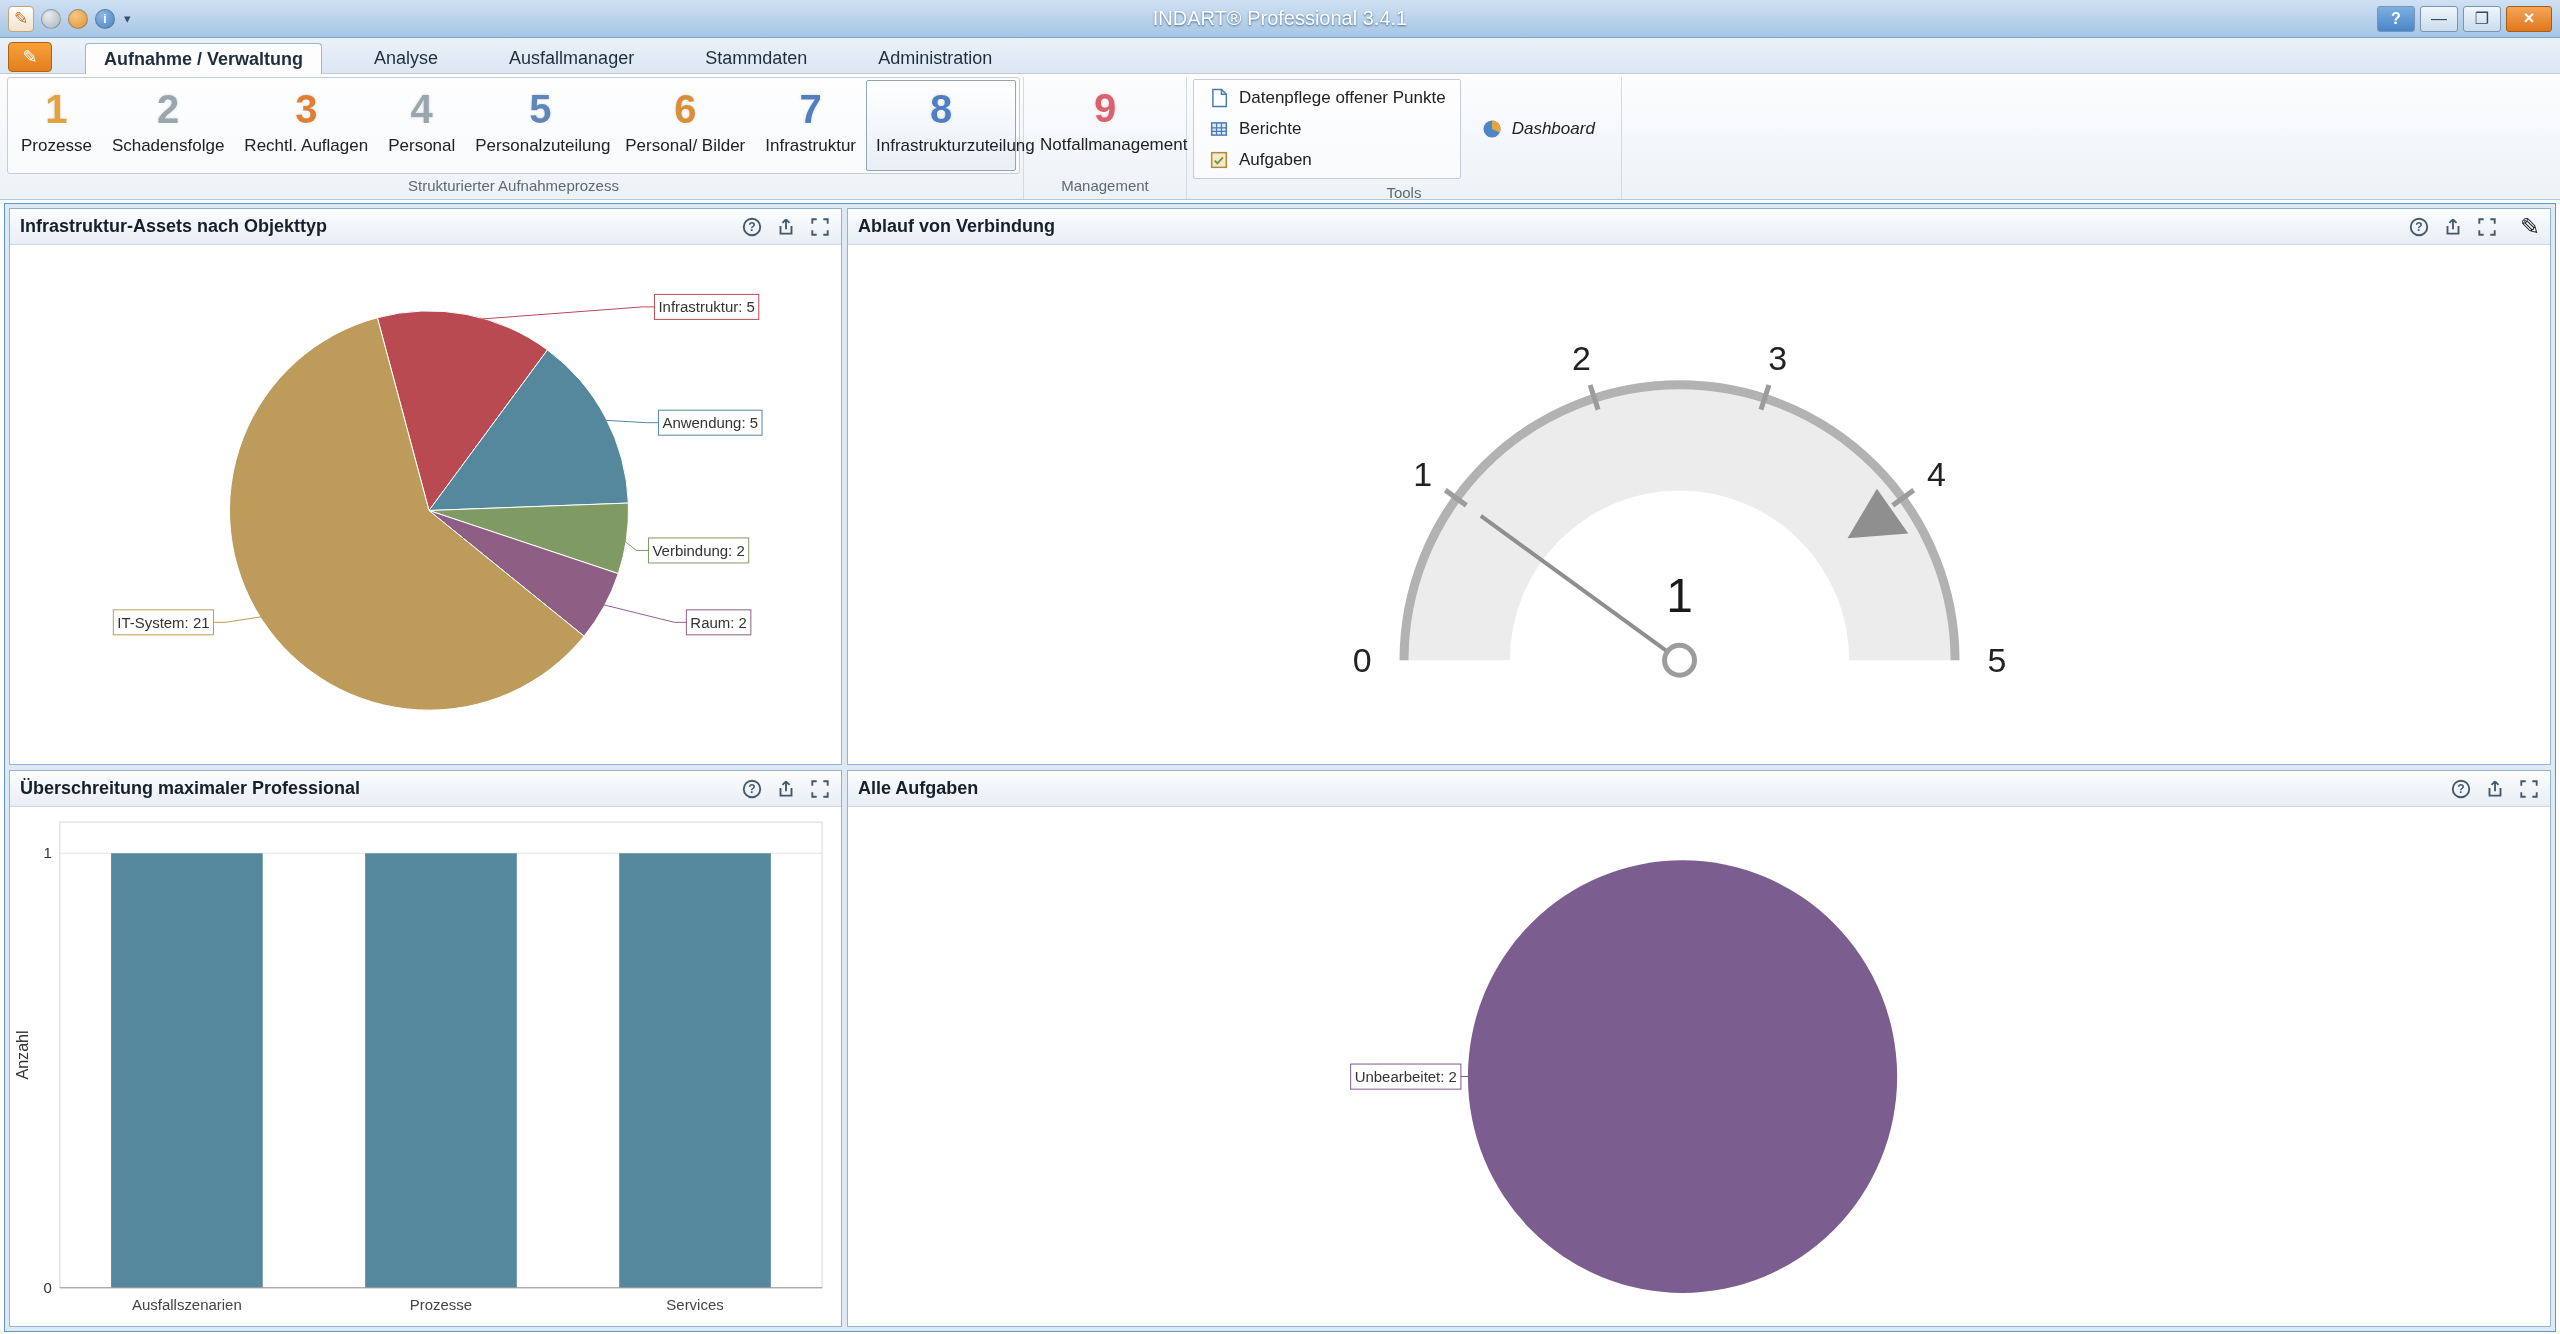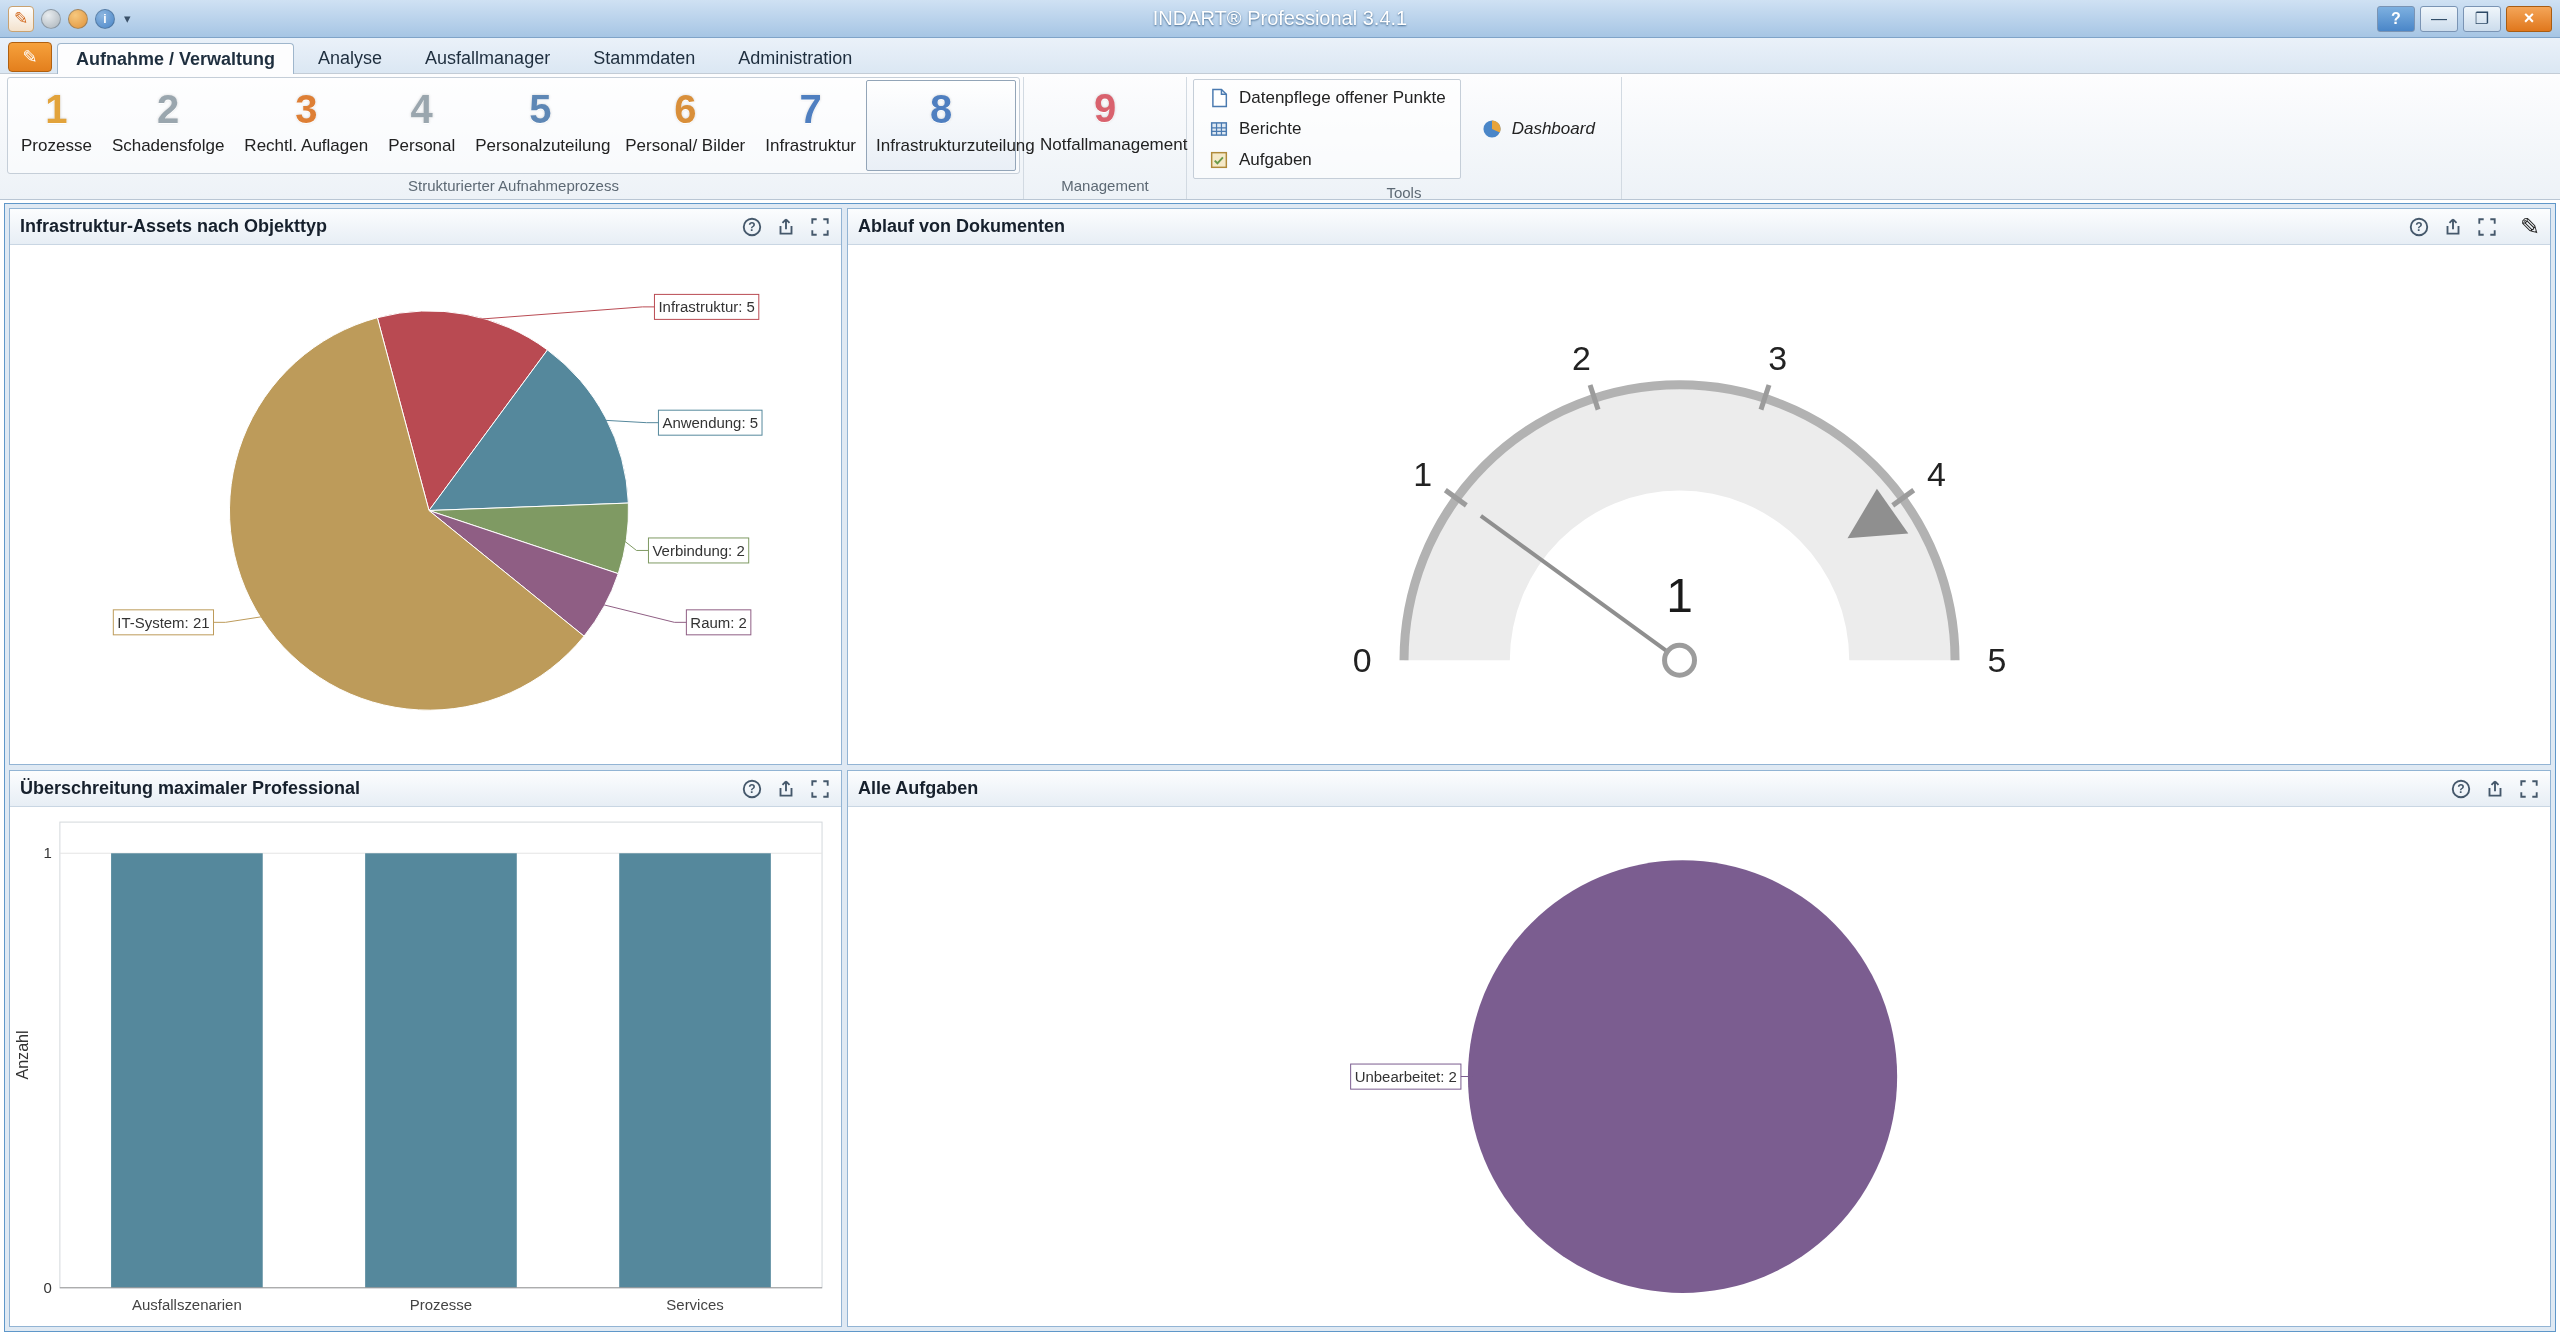--- a/index.html
+++ b/index.html
@@ -29,21 +29,21 @@
   .wbtn.close { background:linear-gradient(#f4a558,#e0771c); border-color:#a85c12; color:#fff;
     width:46px; font-size:18px; font-weight:bold; }
 
   
   .tabrow { height:36px; flex:0 0 36px; background:linear-gradient(#eaf1f9,#dbe7f3);
     border-bottom:1px solid #c3ccd6; display:flex; align-items:flex-end; padding:0 8px; gap:5px; }
   .appbtn { width:44px; height:30px; margin-bottom:1px; border-radius:4px;
     background:linear-gradient(#f6a13c,#e37f1d); border:1px solid #b06010; color:#fff;
     display:flex; align-items:center; justify-content:center; font-size:18px; }
   .tab { height:31px; padding:0 18px; font-size:18px; color:#1e2e3e; display:flex; align-items:center;
-    border:1px solid transparent; border-bottom:none; border-radius:4px 4px 0 0; background:transparent; }
+    border:1px solid transparent; border-bottom:none; border-radius:4px 4px 0 0; background:transparent;margin-left:28px; }
   .tab.active { background:#fdfdfe; border-color:#9fb6cc; margin-bottom:-1px; font-weight:bold; }
 
   
   .ribbon { height:126px; flex:0 0 126px; display:flex; background:linear-gradient(#fdfdfe,#edf2f7);
     border-bottom:1px solid #b9c6d4; padding:3px 4px 0; }
   .rgroup { display:flex; flex-direction:column; border-right:1px solid #d2dae2; padding:0 3px; }
   .ritems { flex:1; display:flex; align-items:stretch; padding:2px 3px; }
   .ritems.framed { border:1px solid #c5ced8; border-radius:3px; background:rgba(255,255,255,.5); }
   .glabel { font-size:15px; color:#5d6974; text-align:center; padding:3px 8px 5px; }
   .ritem { display:flex; flex-direction:column; align-items:center; justify-content:flex-start;
@@ -239,21 +239,21 @@
           <path d="M420 266 L575.4291922913942 391.8640782099675 A200 200 0 1 1 368.23619097949586 72.81483474218635 Z" fill="#bd9b5a" stroke="#fff" stroke-width="1"></path>
           <rect x="103.55707550048828" y="365.4822244644165" width="100.44292449951172" height="25.035551071166992" fill="#fff" stroke="#bd9b5a" stroke-width="1"></rect>
           <text x="107.55707550048828" y="383.62173185348513" font-size="15" fill="#333">IT-System: 21</text>
           <polyline points="257.29790981858775,371.65997279291526 216,378 204,378" fill="none" stroke="#bd9b5a" stroke-width="1"></polyline>
         </svg>
     </div>
   </div>
 
   <div class="panel">
     <div class="phead">
-      <span class="ptitle">Ablauf von Dokumenten</span>
+      <span class="ptitle">Ablauf von Verbindung</span>
       <span class="hicons">
         <svg class="hicon" viewBox="0 0 20 20">
             <circle cx="10" cy="10" r="7.5"></circle>
             <text x="10" y="13.5">?</text>
           </svg>
         <svg class="hicon" viewBox="0 0 20 20">
             <path d="M5 9v7h10V9"></path>
             <path d="M10 12V3M10 3L6.8 6.2M10 3l3.2 3.2"></path>
           </svg>
         <svg class="hicon" viewBox="0 0 20 20">

